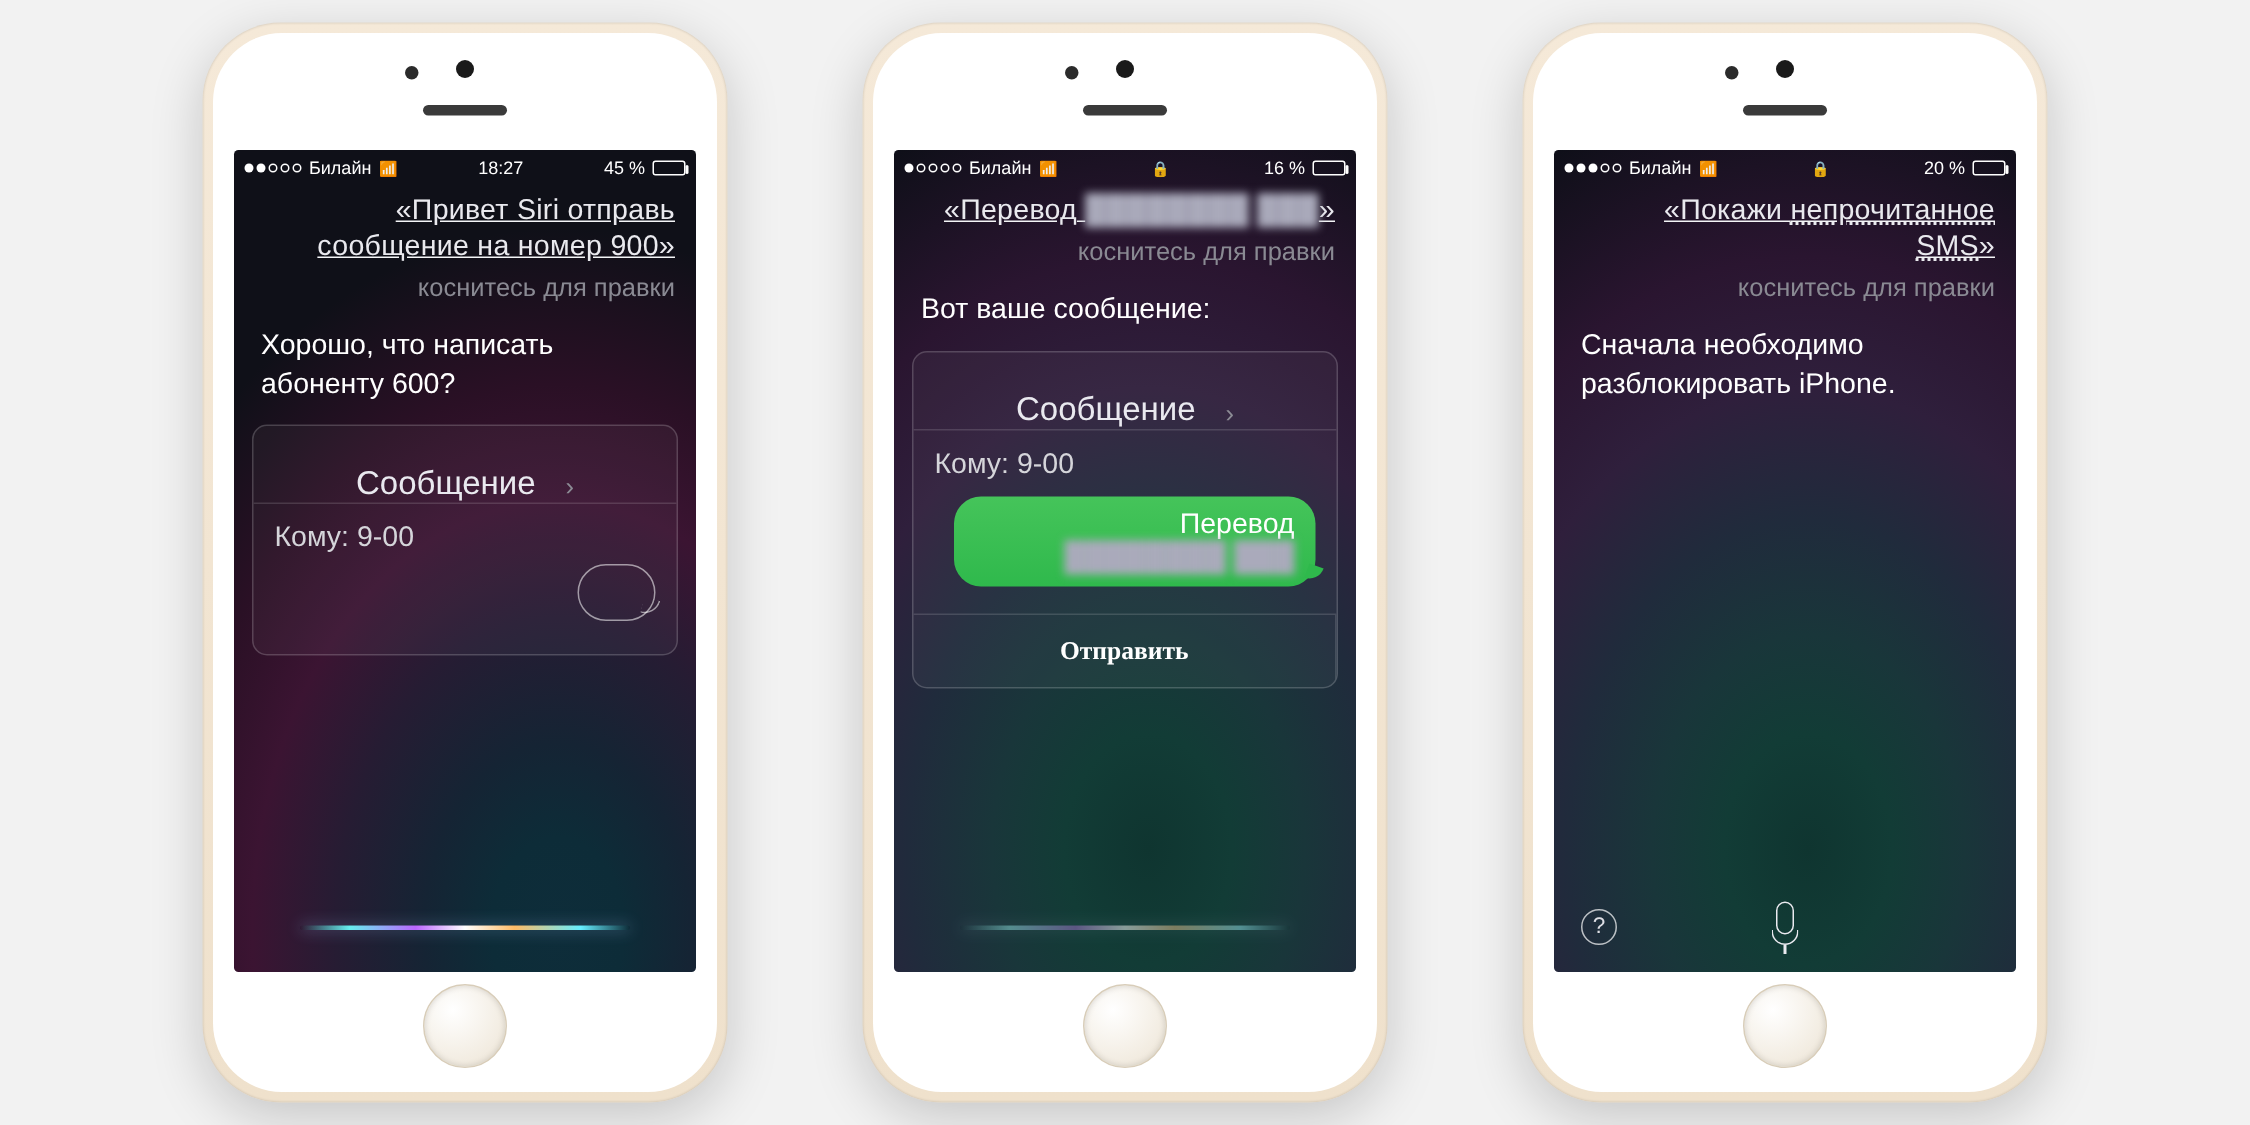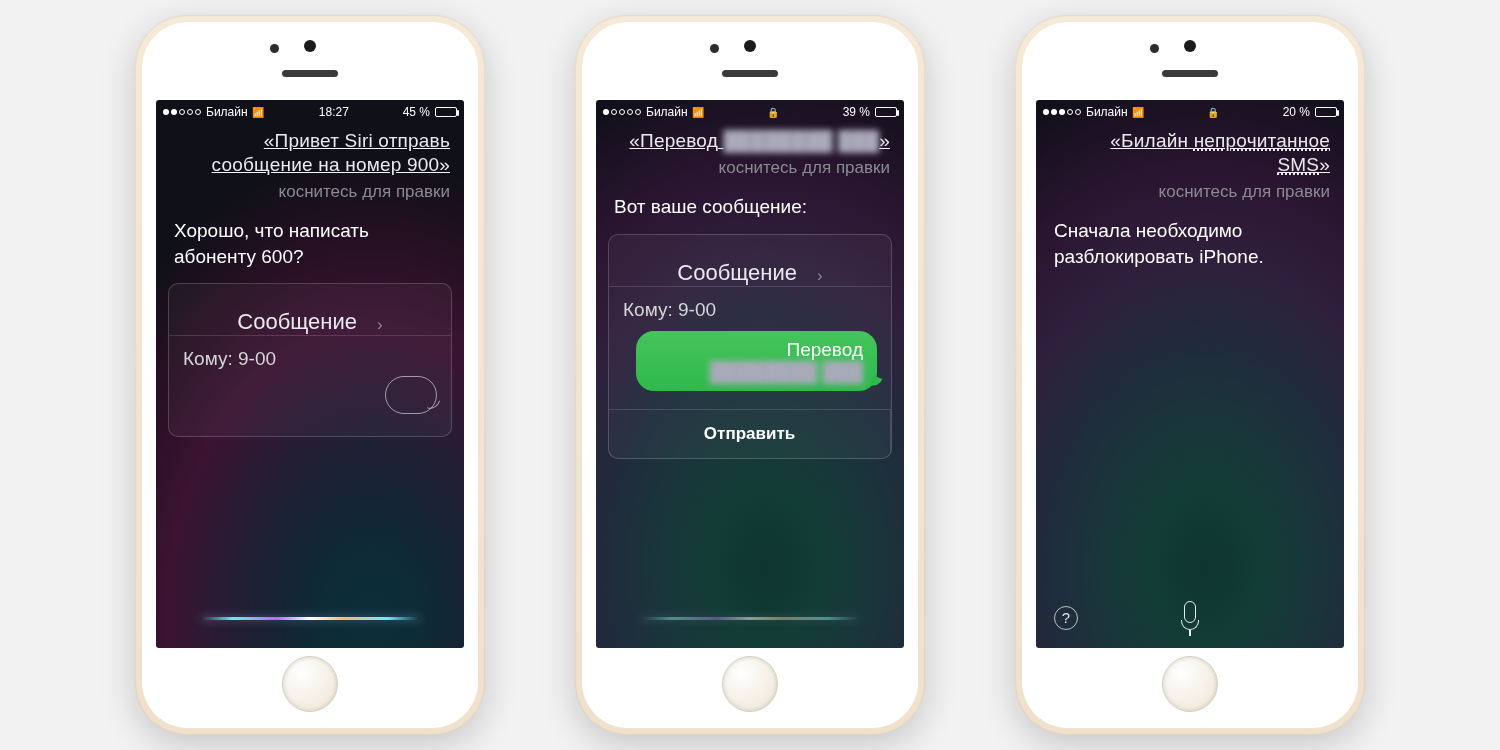--- a/index.html
+++ b/index.html
@@ -118,21 +118,21 @@
   }
   .bubble-filled::after{
     content:""; position:absolute; right:-4px; bottom:4px; width:10px; height:10px;
     background: #2fb94c; border-radius:0 0 12px 0; transform:rotate(20deg);
   }
   .card-actions { display:flex; border-top:1px solid rgba(255,255,255,.14);}
   .card-actions .btn {
     flex:1; text-align:center; padding:14px 0; font-size:17px; color:#eee;
   }
   .card-actions .btn:first-child{ border-right:1px solid rgba(255,255,255,.14);}
-  .card-actions .primary{ font-weight:600; color:#fff;}
+  .card-actions .primary{ font-weight:600; color:#fff;font-family:Liberation Serif, serif;}
   
   .bottom {
     margin-top:auto; height:60px; display:flex; align-items:center; justify-content:center; position:relative;
   }
   .wave {
     width:220px; height:3px; border-radius:2px;
     background: linear-gradient(90deg, rgba(255,255,255,0) 0%, #6ee 15%, #b6f 35%, #fff 50%, #fb6 65%, #6ef 85%, rgba(255,255,255,0) 100%);
     box-shadow: 0 0 10px rgba(170,200,255,.45);
   }
   .wave.dim { opacity:.5; filter:saturate(.6);}
@@ -228,21 +228,21 @@
               <span class="dot empty"></span>
               <span class="dot empty"></span>
               <span class="dot empty"></span>
               <span class="dot empty"></span>
           </span>
           <span>Билайн</span>
           <span class="wifi"></span>
         </div>
         <div><span class="lock"></span></div>
         <div class="status-right">
-          <span>39 %</span>
+          <span>16 %</span>
           <span class="batt batt-16"><span class="fill"></span></span>
         </div>
       </div>
 
       <div class="query">
         <div class="query-line1">
           <span>«Перевод</span>
           <span class="blurred">████████ ███</span><span>»</span>
         </div>
       </div>
@@ -304,21 +304,21 @@
         </div>
         <div><span class="lock"></span></div>
         <div class="status-right">
           <span>20 %</span>
           <span class="batt batt-20"><span class="fill"></span></span>
         </div>
       </div>
 
       <div class="query">
         <div class="query-line1">
-          <span>«Билайн </span><span class="underline-word">непрочитанное</span>
+          <span>«Покажи </span><span class="underline-word">непрочитанное</span>
         </div>
         <div class="query-line2">
           <span class="underline-word">SMS</span><span>»</span>
         </div>
       </div>
       <div class="tap-edit">коснитесь для правки</div>
 
       <div class="response">
         <span>Сначала необходимо</span><br>
         <span>разблокировать iPhone.</span>

